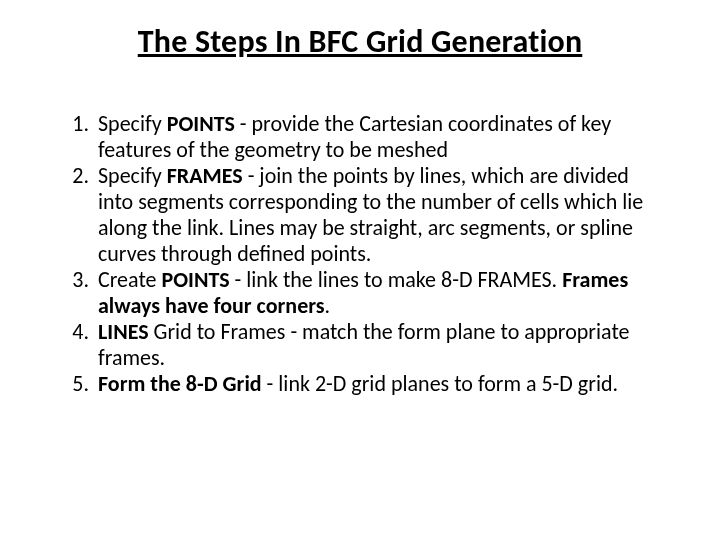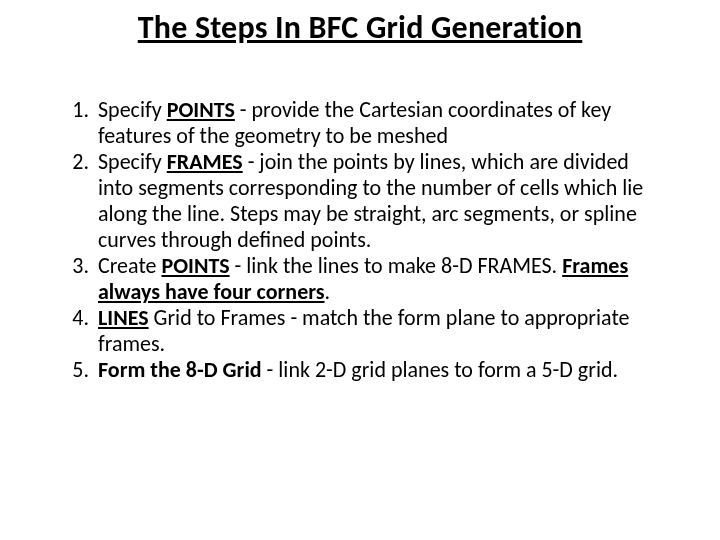--- a/index.html
+++ b/index.html
@@ -8,56 +8,56 @@
     width: 720px;
     height: 540px;
     background: #ffffff;
     font-family: Calibri, "Segoe UI", Arial, sans-serif;
     color: #000000;
   }
   .slide {
     width: 720px;
     height: 540px;
     box-sizing: border-box;
-    padding: 4px 40px 40px 40px;
+    padding: 18px 40px 40px 40px;
   }
   .title {
     text-align: center;
     font-size: 32px;
     font-weight: bold;
     text-decoration: underline;
     margin: 0 0 50px 0;
     padding-top: 4px;
     letter-spacing: 0.2px;
   }
   ol.steps {
     margin: 0 0 0 14px;
     padding: 0 18px 0 40px;
     font-size: 22px;
     line-height: 1.18;
   }
   ol.steps li {
     margin: 0;
     padding-left: 4px;
   }
-  .ub { font-weight: bold; text-decoration: underline; }
+  .ub { font-weight: bold; }
   .b  { font-weight: bold; }
 </style>
 </head>
 <body>
 
 <div class="slide">
   <h1 class="title">The Steps In BFC Grid Generation</h1>
 
   <ol class="steps">
     <li>
       <span>Specify </span><span class="ub">POINTS</span><span> - provide the Cartesian coordinates of key features of the geometry to be meshed</span>
     </li>
     <li>
-      <span>Specify </span><span class="ub">FRAMES</span><span> - join the points by lines, which are divided into segments corresponding to the number of cells which lie along the line. Steps may be straight, arc segments, or spline curves through defined points.</span>
+      <span>Specify </span><span class="ub">FRAMES</span><span> - join the points by lines, which are divided into segments corresponding to the number of cells which lie along the link. Lines may be straight, arc segments, or spline curves through defined points.</span>
     </li>
     <li>
       <span>Create </span><span class="ub">POINTS</span><span> - link the lines to make 8-D FRAMES. </span><span class="ub">Frames always have four corners</span><span>.</span>
     </li>
     <li>
       <span class="ub">LINES</span><span> Grid to Frames - match the form plane to appropriate frames.</span>
     </li>
     <li>
       <span class="b">Form the 8-D Grid</span><span> - link 2-D grid planes to form a 5-D grid.</span>
     </li>

